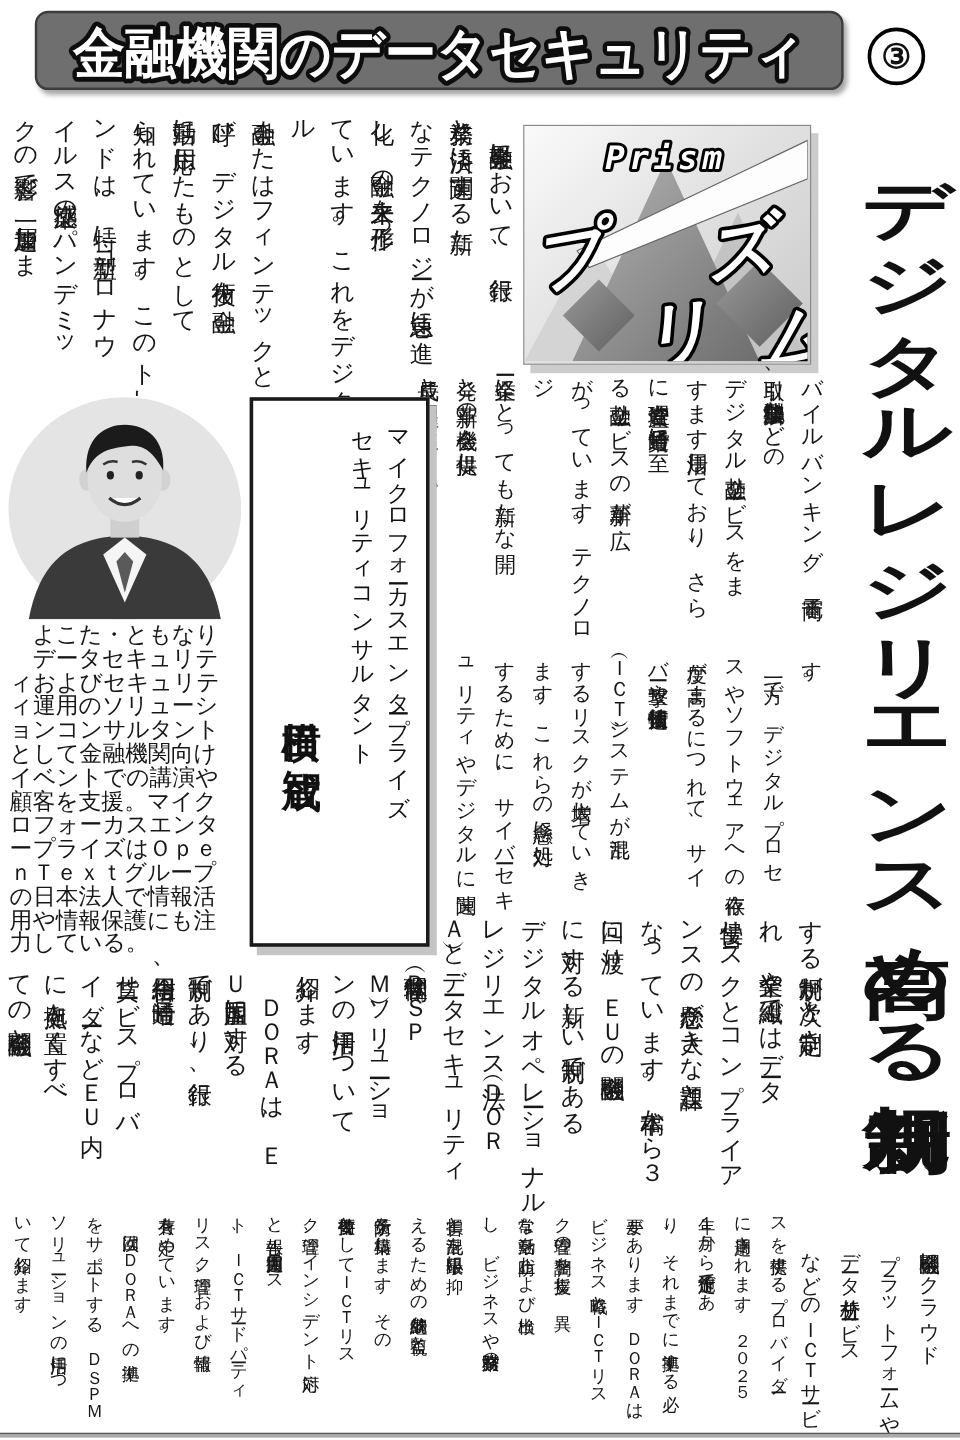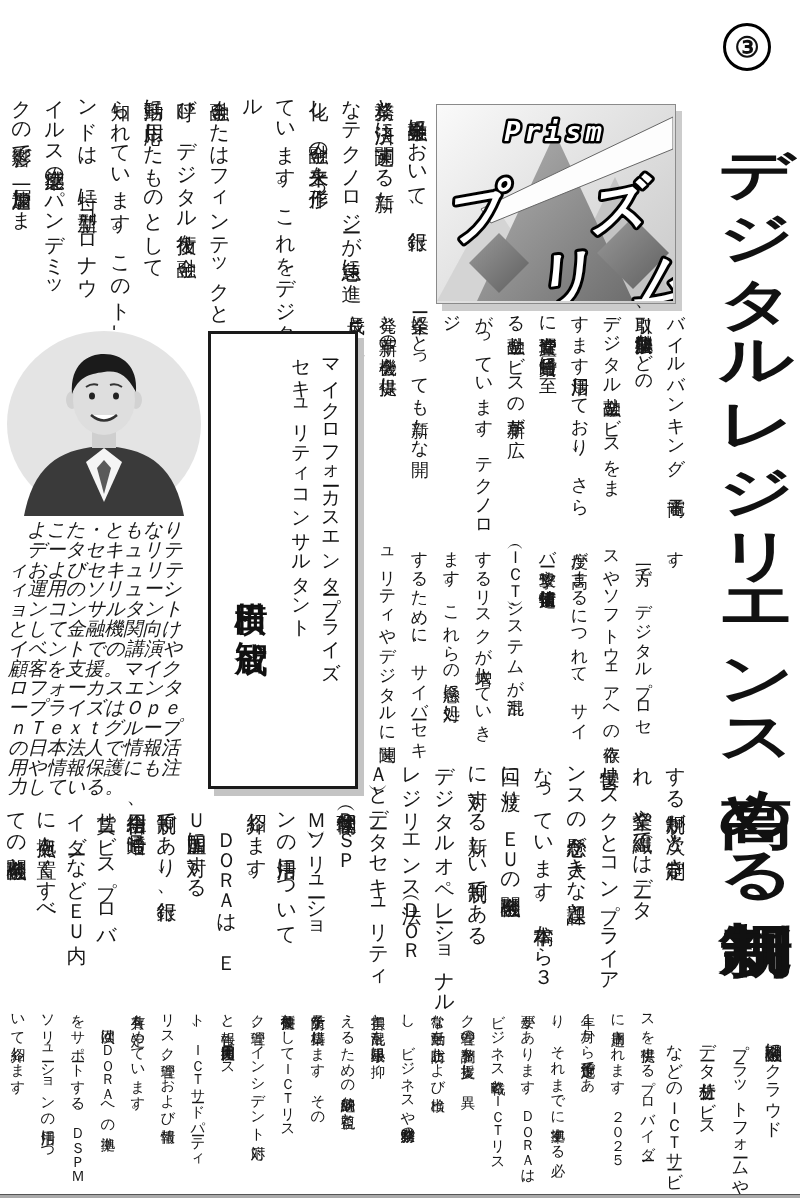--- a/index.html
+++ b/index.html
@@ -41,39 +41,45 @@
     position:absolute;left:436px;top:104px;width:238px;height:198px;
     background:linear-gradient(135deg,#fafafa 0%,#e3e3e3 45%,#c9c9c9 100%);
     border:1px solid #8a8a8a;box-shadow:6px 7px 0 #cccccc;font-style:italic;
   }
   .logo svg{display:block;}
   
   .photo{position:absolute;left:6px;top:330px;width:196px;height:186px;}
   
   .caption{
     position:absolute;left:8px;top:520px;width:188px;height:280px;
-    font-size:19px;line-height:19.8px;white-space:pre-line;color:#171717;font-style:italic;
+    font-size:19px;line-height:19.8px;white-space:pre-line;color:#171717;
   }
   
   .namebox{
     position:absolute;left:208px;top:331px;width:150px;height:458px;
     border:3px solid #1a1a1a;background:#fff;box-shadow:6px 7px 0 #c4c4c4;
     writing-mode:vertical-rl;padding:12px 8px;box-sizing:border-box;
   }
   .namebox-title{font-size:19px;line-height:30px;white-space:pre-line;}
   .namebox-name{font-size:33px;font-weight:700;padding-top:230px;margin-right:14px;letter-spacing:2px;}
   
   .bottom-rule{position:absolute;left:0;top:1194px;width:800px;height:3px;
     background:#aaa;border-top:1px solid #555;}
 </style>
 </head>
 <body>
 
 <div id="page">
 
+  <div class="banner">
+    <svg width="676" height="68" viewBox="0 0 676 68">
+      <rect x="2" y="2" width="672" height="64" rx="10" fill="#6f6f6f" stroke="#3c3c3c" stroke-width="2"></rect>
+      <text x="338" y="52" text-anchor="middle" font-size="46" fill="#ffffff" stroke="#0d0d0d" stroke-width="8" paint-order="stroke" stroke-linejoin="round" textLength="610" lengthAdjust="spacingAndGlyphs">金融機関のデータセキュリティ</text>
+    </svg>
+  </div>
   <div class="episode">
     <span>③</span>
   </div>
 
   <h1 class="headline">デジタルレジリエンス高める新規制</h1>
 
   <div class="logo">
     <svg width="236" height="196" viewBox="0 0 236 196">
       <defs>
         <linearGradient id="mg" x1="0" y1="0" x2="1" y2="1">

